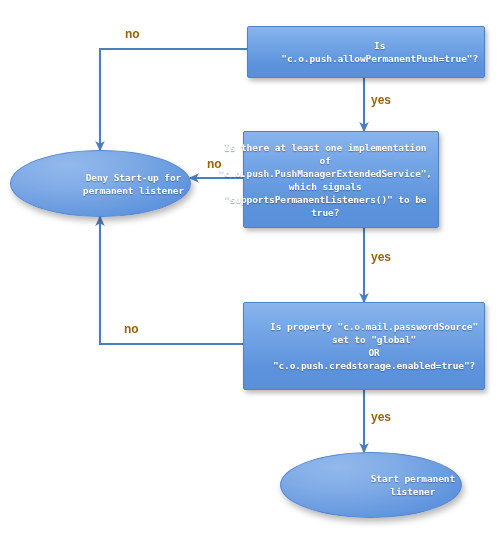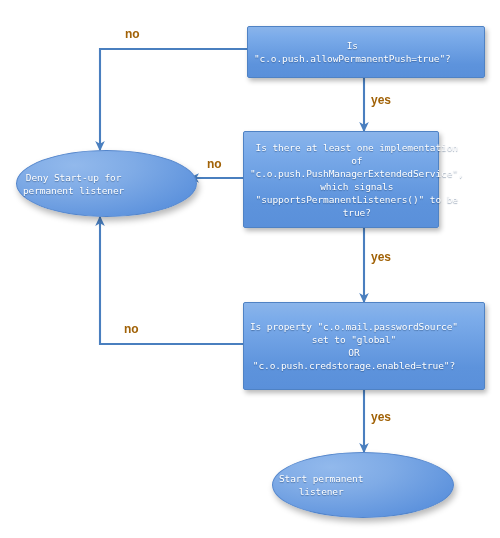--- a/index.html
+++ b/index.html
@@ -22,29 +22,30 @@
     width: 500px;
     height: 538px;
   }
 
   
   .node {
     position: absolute;
     box-sizing: border-box;
     display: flex;
     align-items: center;
-    justify-content: flex-start;
+    justify-content: flex-end;
     text-align: center;
     color: #ffffff;
     font-family: "DejaVu Sans Mono", monospace;
     font-size: 9.5px;
     line-height: 13px;
     letter-spacing: -0.1px;
     text-shadow: 0 1px 1px rgba(20,50,90,0.45);
     z-index: 3;
+    font-weight: bold;
   }
 
   .process {
     background: linear-gradient(to bottom, #8ab4ea 0%, #7cacea 18%, #5d93dc 75%, #5a90da 100%);
     border: 1px solid #4f82c4;
     border-radius: 2px;
     box-shadow: 2px 3px 5px rgba(0,0,0,0.28);
   }
 
   .terminator {
@@ -106,26 +107,26 @@
 true?</span>
 </div>
 
 <div class="node process" style="left:243px; top:302px; width:242px; height:88px;">
   <span class="node-text">Is property "c.o.mail.passwordSource"
 set to "global"
 OR
 "c.o.push.credstorage.enabled=true"?</span>
 </div>
 
-<div class="node terminator" style="left:16px; top:150px; width:181px; height:67px;">
+<div class="node terminator" style="left:10px; top:150px; width:181px; height:67px;">
   <span class="node-text">Deny Start-up for
 permanent listener</span>
 </div>
 
-<div class="node terminator" style="left:272px; top:452px; width:182px; height:66px;">
+<div class="node terminator" style="left:280px; top:452px; width:182px; height:66px;">
   <span class="node-text">Start permanent
 listener</span>
 </div>
 
 <div class="edge-label" style="left:125px; top:27px;">no</div>
 
 <div class="edge-label" style="left:371px; top:93px;">yes</div>
 
 <div class="edge-label" style="left:207px; top:157px;">no</div>
 

